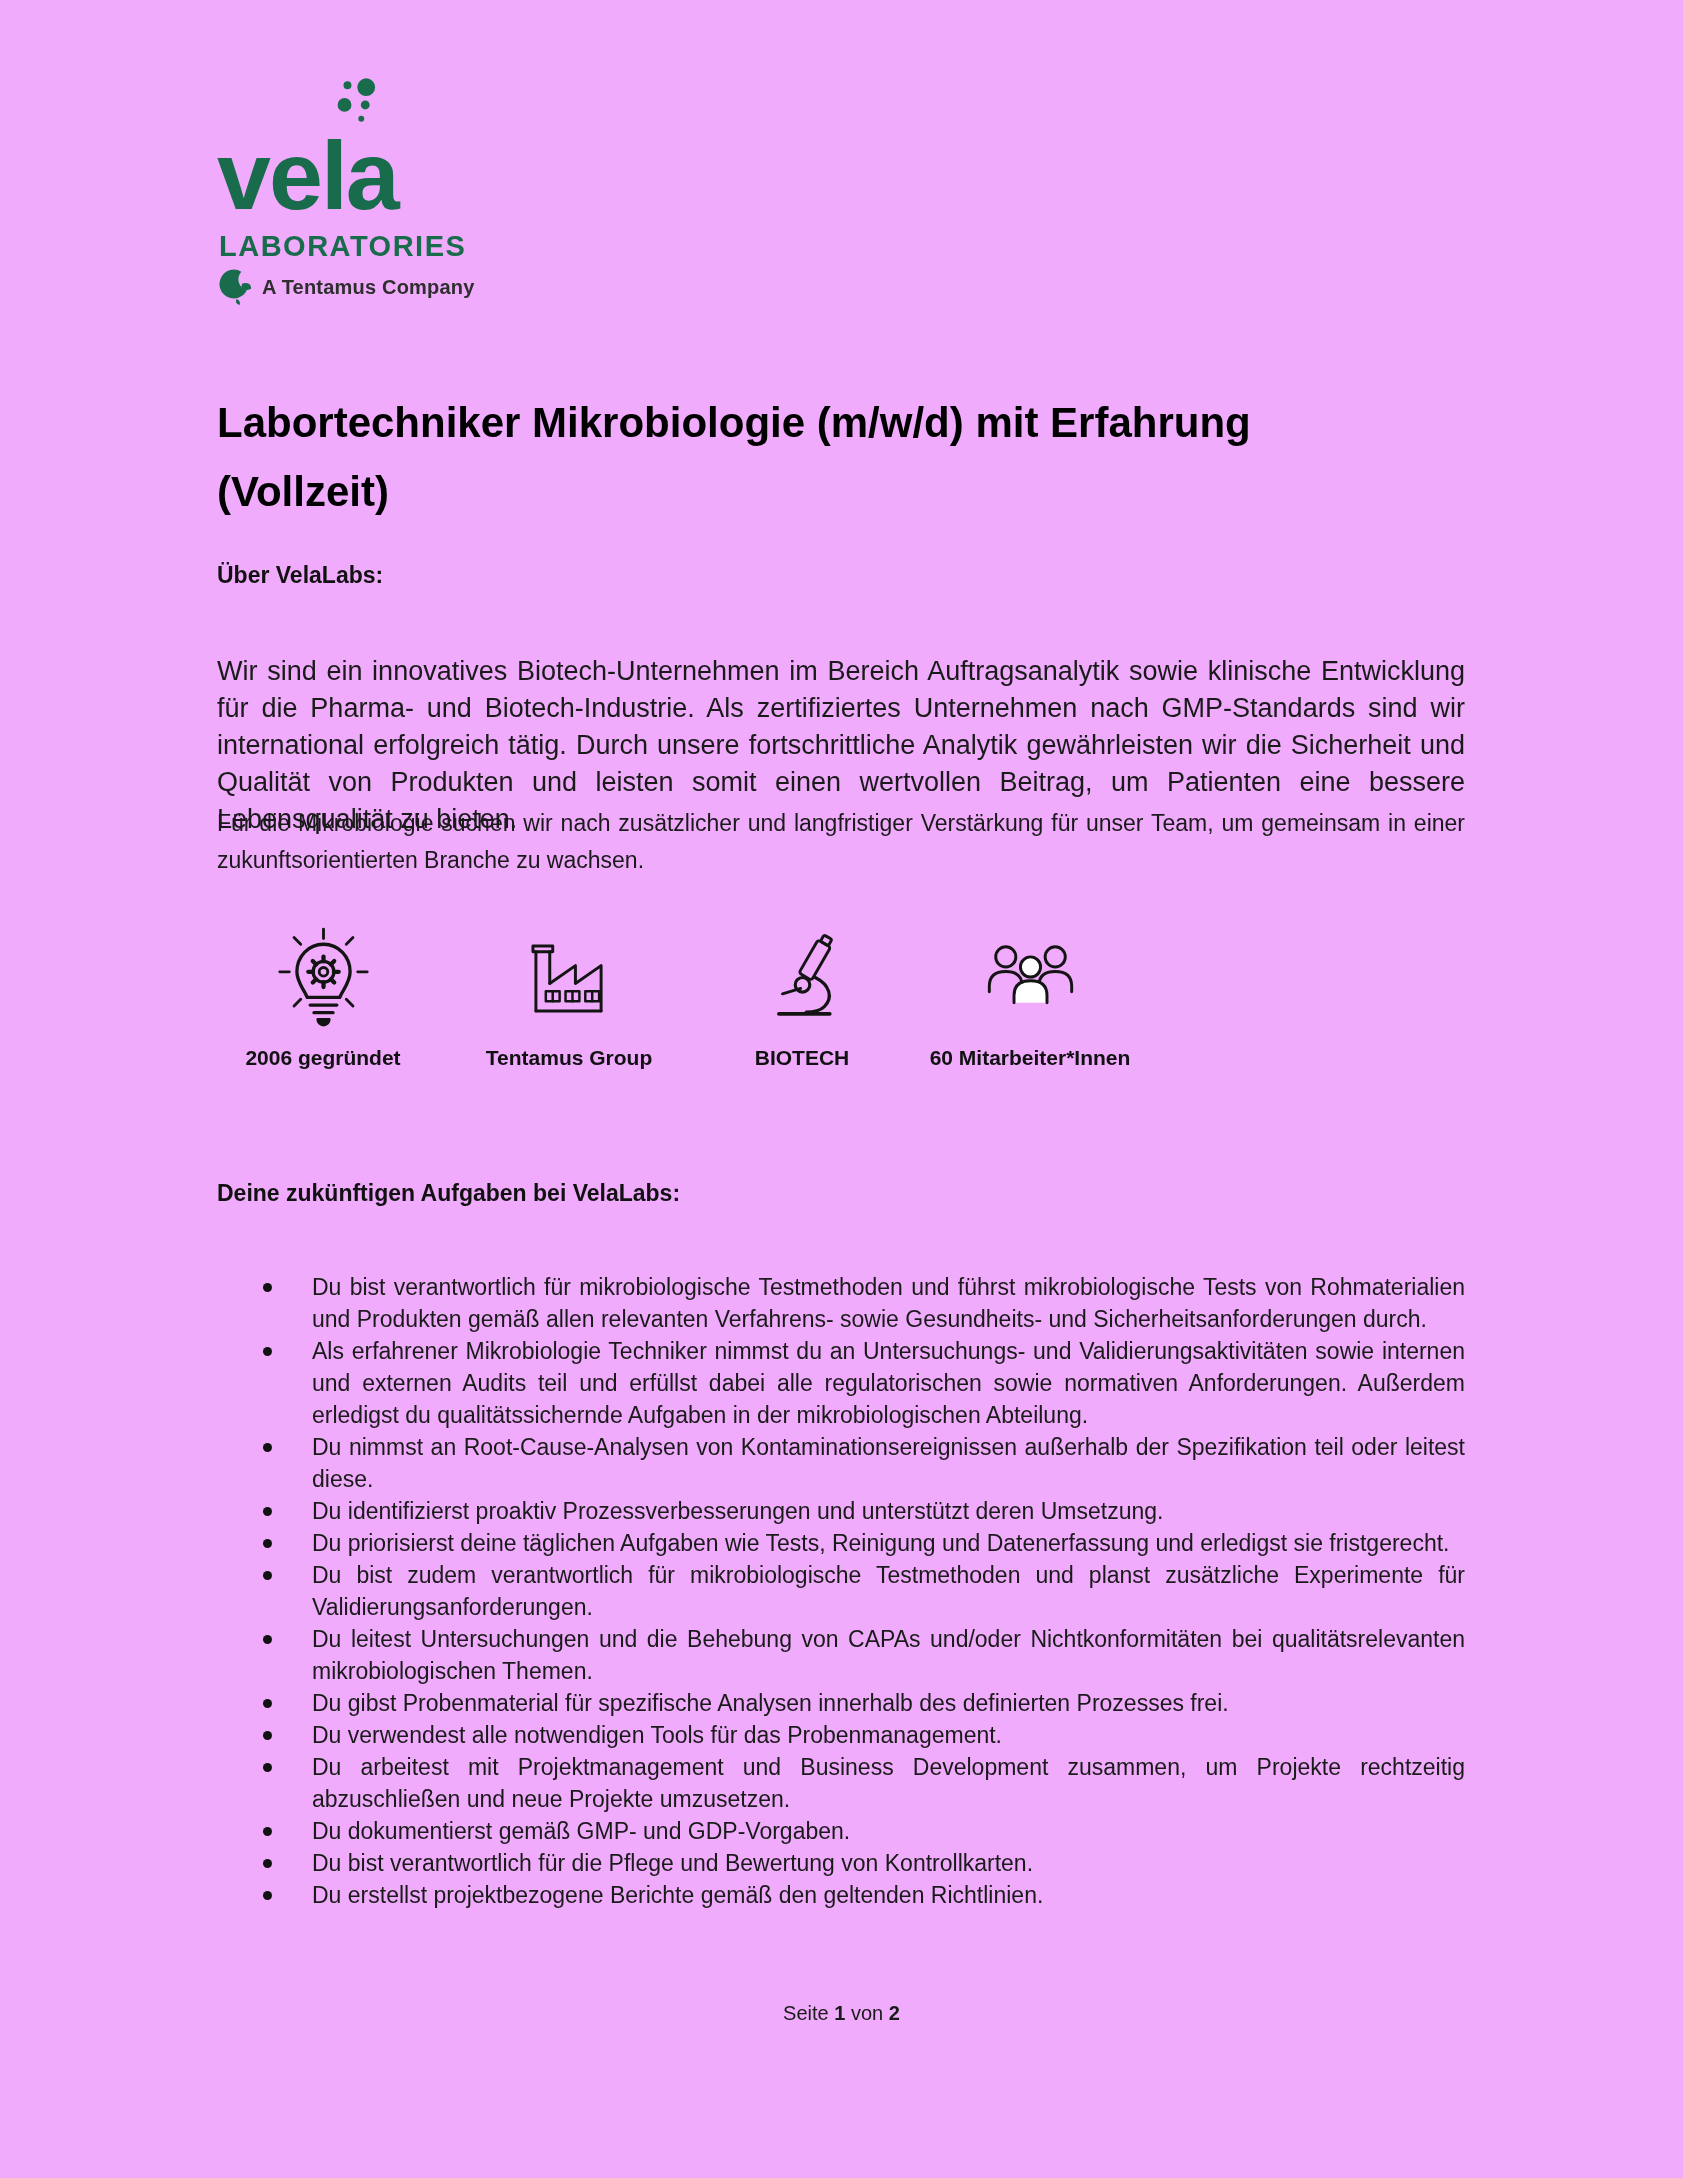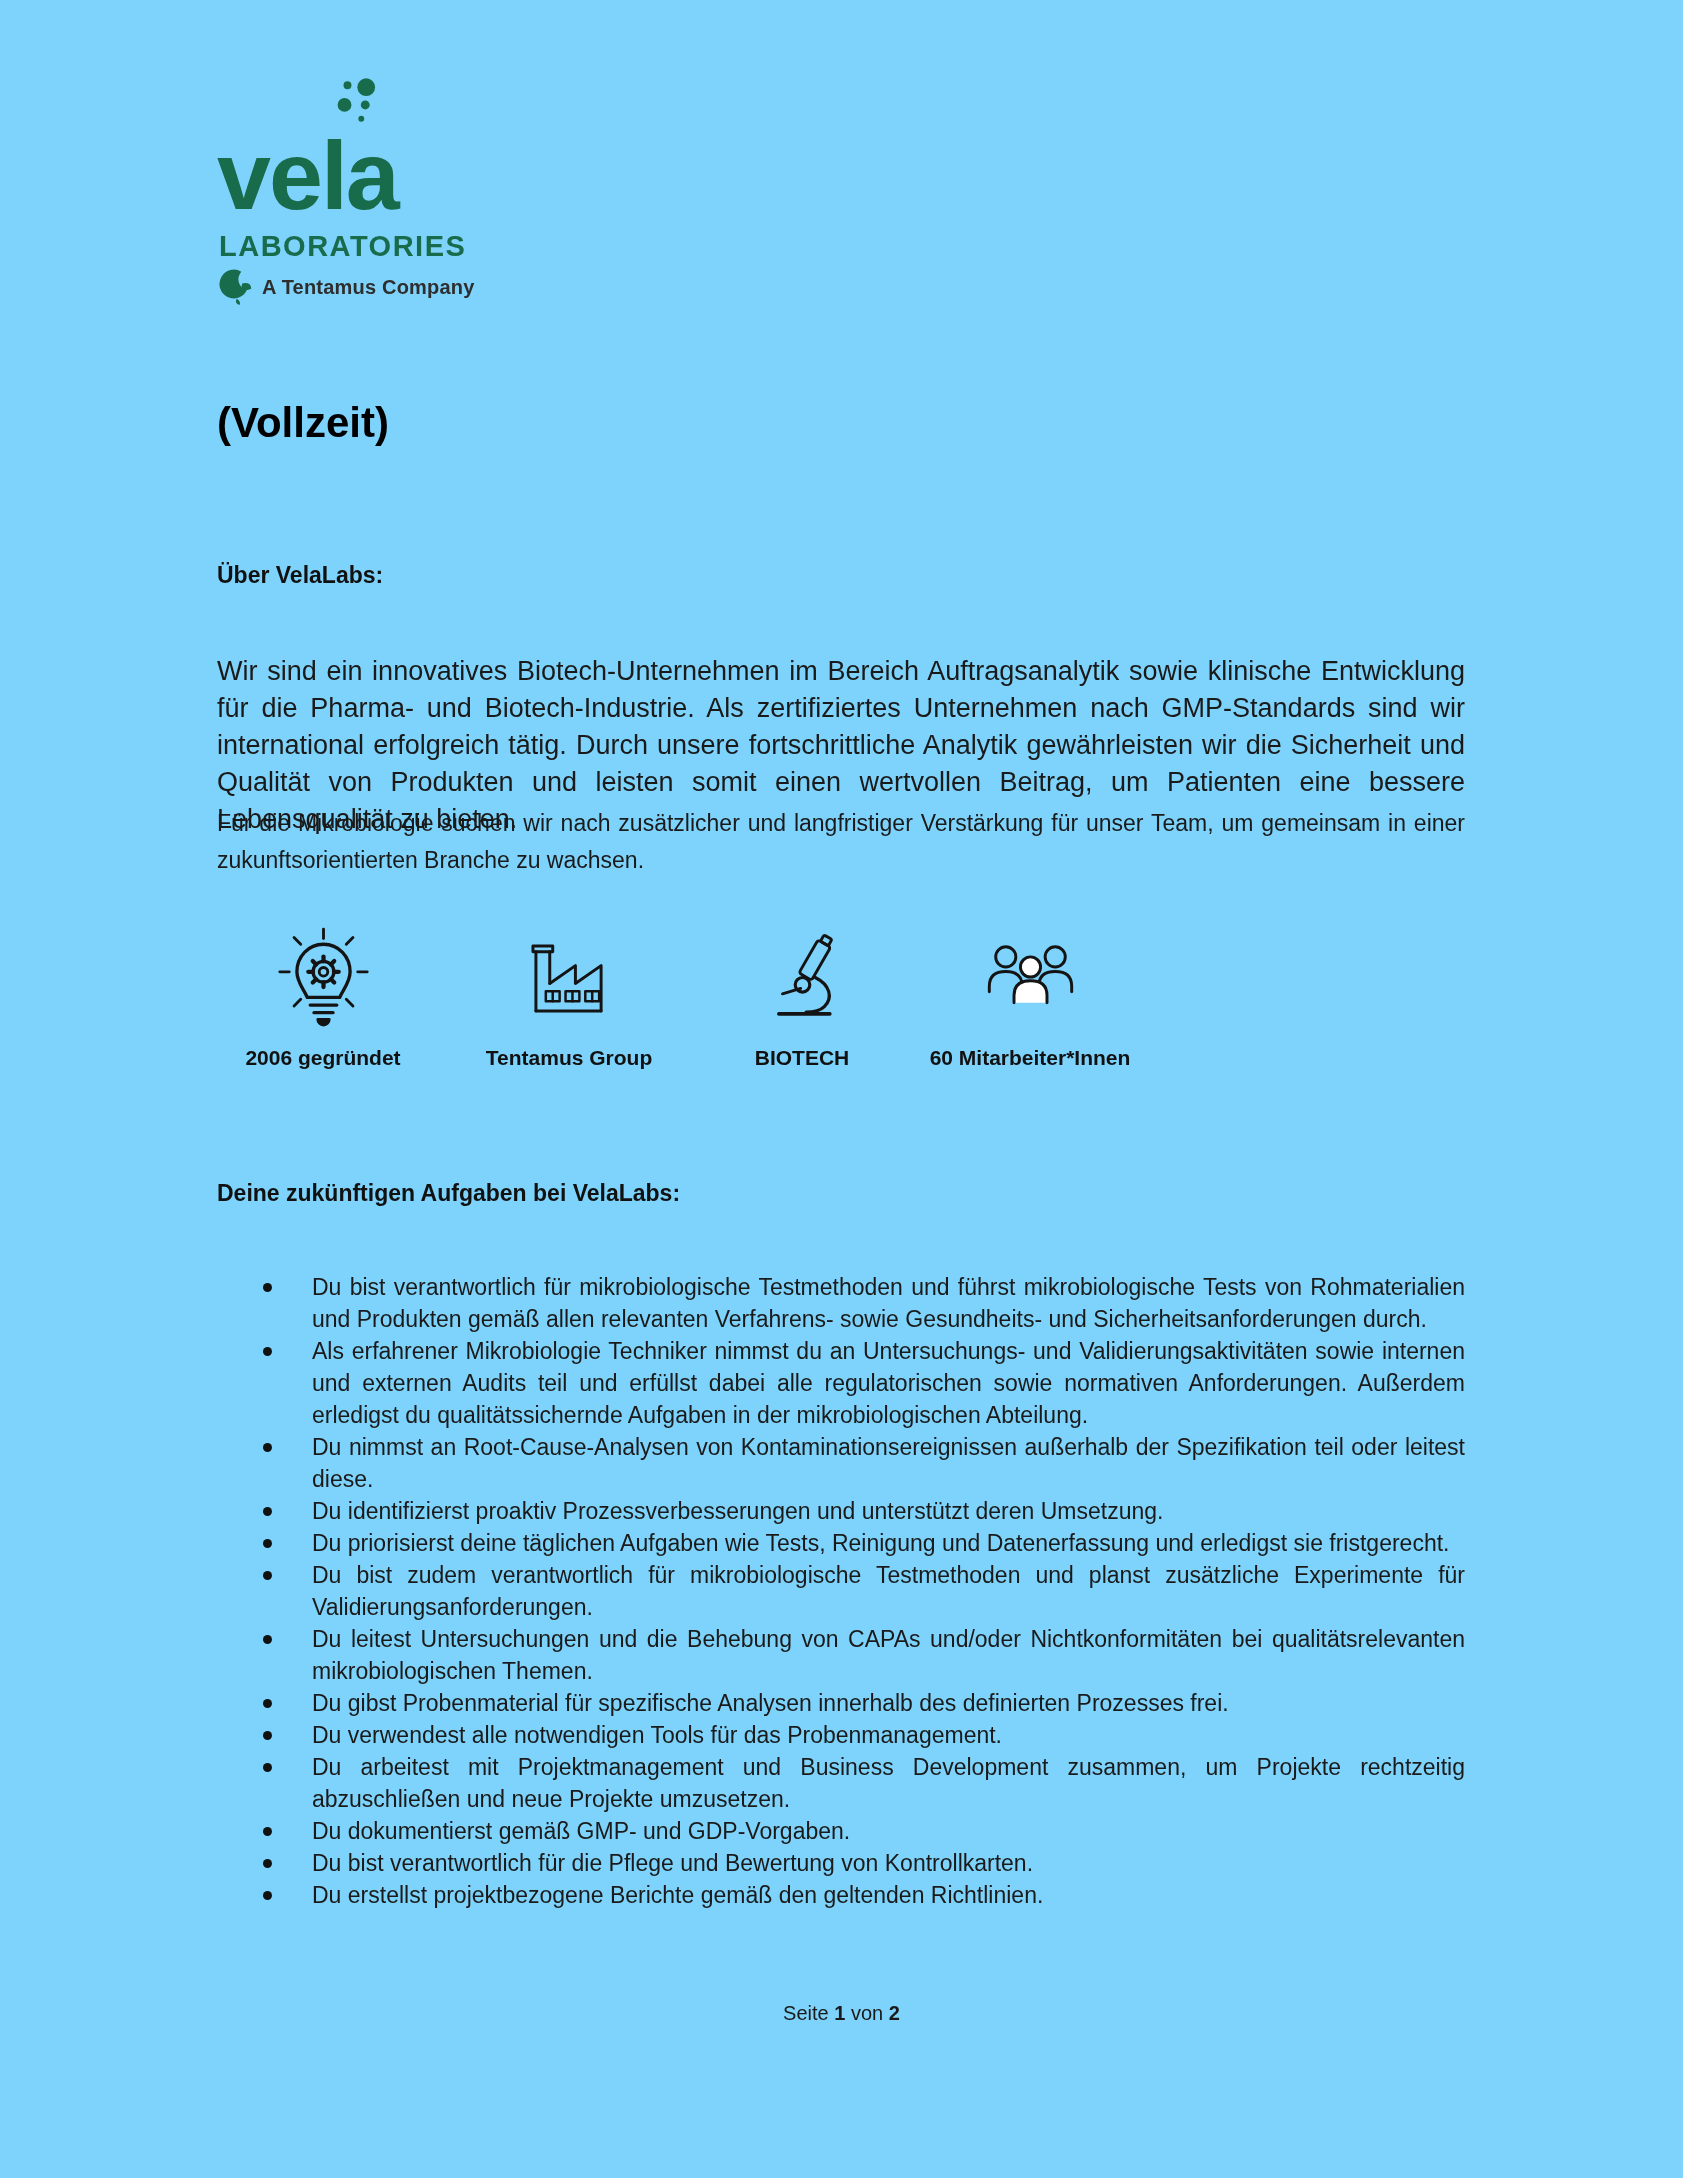--- a/index.html
+++ b/index.html
@@ -1,19 +1,19 @@
 <!DOCTYPE html>
 <html lang="de"><head>
 <meta charset="utf-8">
 <style>
   html,body{margin:0;padding:0;background:#ffffff;}
   .page{
     position:relative;
     width:1683px;height:2178px;
-    background:#7dd3fc;
+    background:#f0abfc;
     font-family:"Liberation Sans","DejaVu Sans",sans-serif;
     color:#1a1a1a;
     overflow:hidden;
   }
   
   .logo-block{position:absolute;left:217px;top:77px;width:416px;height:238px;}
   .bubbles{position:absolute;left:95px;top:0;}
   .wordmark{
     position:absolute;left:0;top:50px;
     font-size:97px;font-weight:700;line-height:1;
@@ -100,20 +100,21 @@
           <path d="M27 3 A16 16 0 1 0 33 24 A13 13 0 0 1 27 3 Z"></path>
           <path d="M28 16 Q38 14 38 22 Q30 26 27 20 Z"></path>
           <path d="M22 33 Q27 36 25 40 Q19 38 22 33 Z"></path>
         </g>
       </svg>
       <span class="tagline-text">A Tentamus Company</span>
     </div>
   </div>
 
   <div class="doc-title">
+    <div>Labortechniker Mikrobiologie (m/w/d) mit Erfahrung</div>
     <div>(Vollzeit)</div>
   </div>
 
   <div class="about-heading">Über VelaLabs:</div>
   <p class="para1">Wir sind ein innovatives Biotech-Unternehmen im Bereich Auftragsanalytik sowie klinische Entwicklung für die Pharma- und Biotech-Industrie. Als zertifiziertes Unternehmen nach GMP-Standards sind wir international erfolgreich tätig. Durch unsere fortschrittliche Analytik gewährleisten wir die Sicherheit und Qualität von Produkten und leisten somit einen wertvollen Beitrag, um Patienten eine bessere Lebensqualität zu bieten.</p>
   <p class="para2">Für die Mikrobiologie suchen wir nach zusätzlicher und langfristiger Verstärkung für unser Team, um gemeinsam in einer zukunftsorientierten Branche zu wachsen.</p>
 
   <div class="fact fact-1">
     <div class="fact-icon">
       <svg width="95" height="105" viewBox="0 0 100 110">

